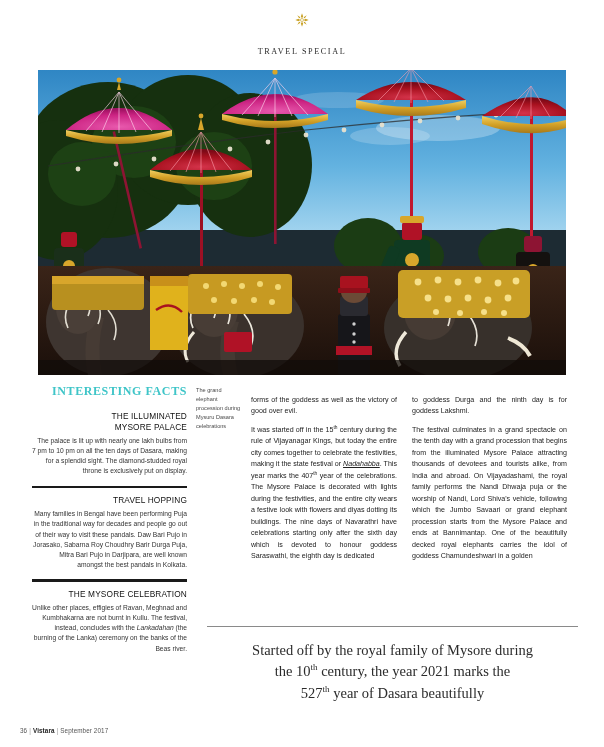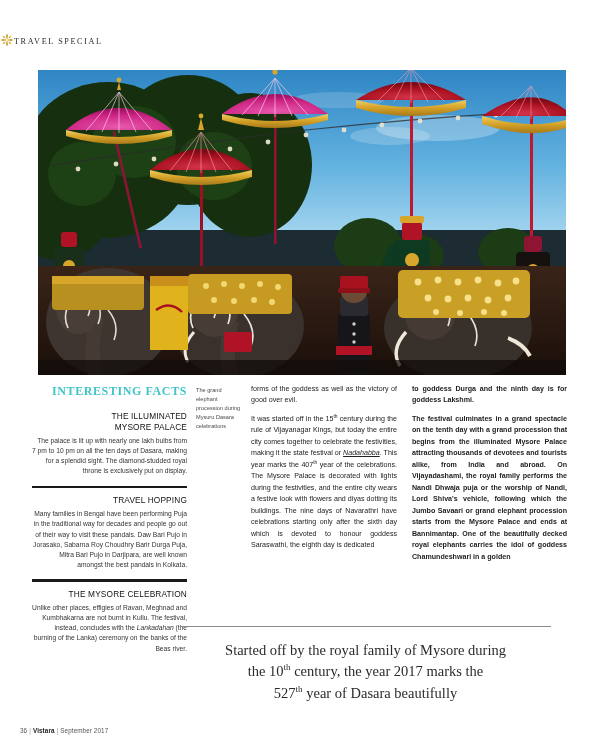--- a/index.html
+++ b/index.html
@@ -15,25 +15,26 @@
     position: relative;
     overflow: hidden;
   }
 
   
   .masthead {
     position: absolute;
     top: 0; left: 0; right: 0;
     height: 70px;
     display: flex;
-    flex-direction: row;
+    flex-direction: column;
     align-items: center;
     justify-content: flex-start;
     padding-top: 13px;
     box-sizing: border-box;
+    gap: 17px;
   }
   .ornament {
     width: 14px;
     height: 14px;
     position: relative;
     margin-bottom: 3px;
   }
   .ornament svg { display: block; }
   .travel-special {
     font-family: "Liberation Serif", serif;
@@ -109,42 +110,42 @@
     top: 2px;
     width: 48px;
     font-size: 5.6px;
     line-height: 1.62;
     color: #4a4a4a;
   }
 
   
   .col {
     position: absolute;
-    top: 0;
+    top: 11px;
     font-size: 7.1px;
     line-height: 1.62;
     color: #222;
     text-align: justify;
     text-justify: inter-word;
   }
   .col p { margin: 0 0 7px 0; }
   .col p:last-child { margin-bottom: 0; }
   .col i { font-style: italic; text-decoration: underline; }
   .col sup {
     font-size: 0.68em;
     vertical-align: super;
     line-height: 0;
   }
   .col-mid { left: 251px; width: 146px; }
-  .col-right { left: 412px; width: 155px; font-weight: bold; }
+  .col-right { left: 412px; width: 155px; }
 
   
   .pullquote-wrap {
     position: absolute;
-    left: 180px;
+    left: 207px;
     top: 626px;
     width: 371px;
   }
   .pq-rule {
     height: 1px;
     background: #8a8a8a;
     width: 100%;
     margin-bottom: 13px;
   }
   .pullquote {
@@ -484,20 +485,20 @@
   <div class="col col-right">
     <p>to goddess Durga and the ninth day is for goddess Lakshmi.</p>
     <p>The festival culminates in a grand spectacle on the tenth day with a grand procession that begins from the illuminated Mysore Palace attracting thousands of devotees and tourists alike, from India and abroad. On Vijayadashami, the royal family performs the Nandi Dhwaja puja or the worship of Nandi, Lord Shiva's vehicle, following which the Jumbo Savaari or grand elephant procession starts from the Mysore Palace and ends at Bannimantap. One of the beautifully decked royal elephants carries the idol of goddess Chamundeshwari in a golden</p>
   </div>
 </div>
 
 <div class="pullquote-wrap">
   <div class="pq-rule"></div>
   <div class="pullquote">
     <span>Started off by the royal family of Mysore during</span><br>
-    <span>the 10</span><sup>th</sup><span> century, the year 2017 marks the</span><br>
+    <span>the 10</span><sup>th</sup><span> century, the year 2021 marks the</span><br>
     <span>527</span><sup>th</sup><span> year of Dasara beautifully</span>
   </div>
 </div>
 
 <div class="footer">
   <span>36</span><span class="sep">|</span><span class="brand">Vistara</span><span class="sep">|</span><span>September 2017</span>
 </div>
 
 </body></html>

